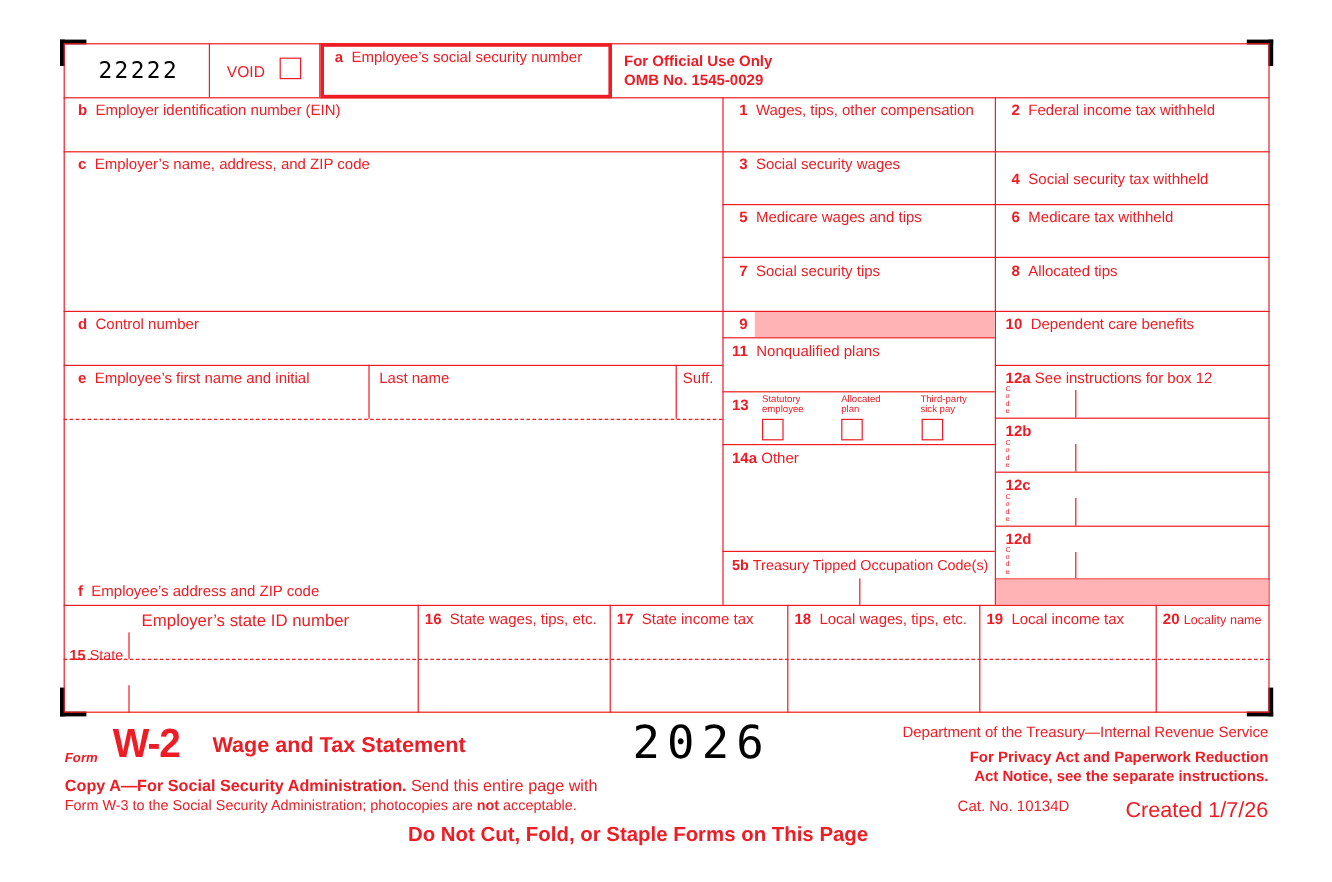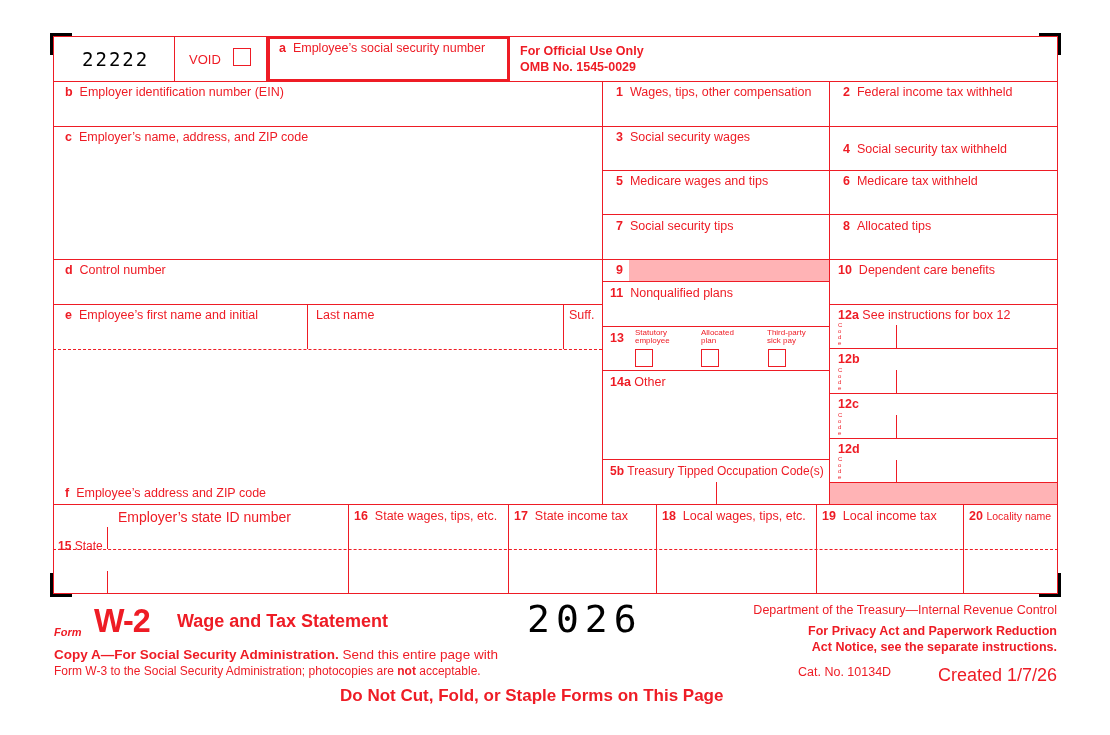--- a/index.html
+++ b/index.html
@@ -190,17 +190,17 @@
 <input class="field" style="left: 968px; top: 565px; width: 86px; height: 18px;">
 
 <div class="lbl" style="left:54px;top:626px;font-size:11px;font-weight:bold;font-style:italic;">Form</div>
 <div class="abs" style="left:94px;top:601px;font-size:34px;font-weight:bold;letter-spacing:-1px;transform:scaleX(0.95);transform-origin:left;">W-2</div>
 <div class="lbl" style="left:177px;top:611px;font-size:18px;font-weight:bold;">Wage and Tax Statement</div>
 <div class="abs ocr" style="left:527px;top:598px;font-size:38px;letter-spacing:6px;line-height:42px;">2026</div>
 <div class="lbl" style="left:54px;top:647px;font-size:13.5px;"><b>Copy A—For Social Security Administration.</b><span> Send this entire page with</span></div>
 <div class="lbl" style="left:54px;top:664px;font-size:12px;"><span>Form W-3 to the Social Security Administration; photocopies are </span><b>not</b><span> acceptable.</span></div>
 <div class="lbl" style="left:340px;top:686px;font-size:17px;font-weight:bold;">Do Not Cut, Fold, or Staple Forms on This Page</div>
 
-<div class="lbl" style="right:53px;top:603px;font-size:12.5px;">Department of the Treasury—Internal Revenue Control</div>
+<div class="lbl" style="right:53px;top:603px;font-size:12.5px;">Department of the Treasury—Internal Revenue Service</div>
 <div class="lbl" style="right:53px;top:624px;font-size:12.5px;font-weight:bold;">For Privacy Act and Paperwork Reduction</div>
 <div class="lbl" style="right:53px;top:640px;font-size:12.5px;font-weight:bold;">Act Notice, see the separate instructions.</div>
 <div class="lbl" style="left:798px;top:665px;font-size:12.5px;">Cat. No. 10134D</div>
 <div class="lbl" style="right:53px;top:665px;font-size:18px;">Created 1/7/26</div>
 
 </body></html>

